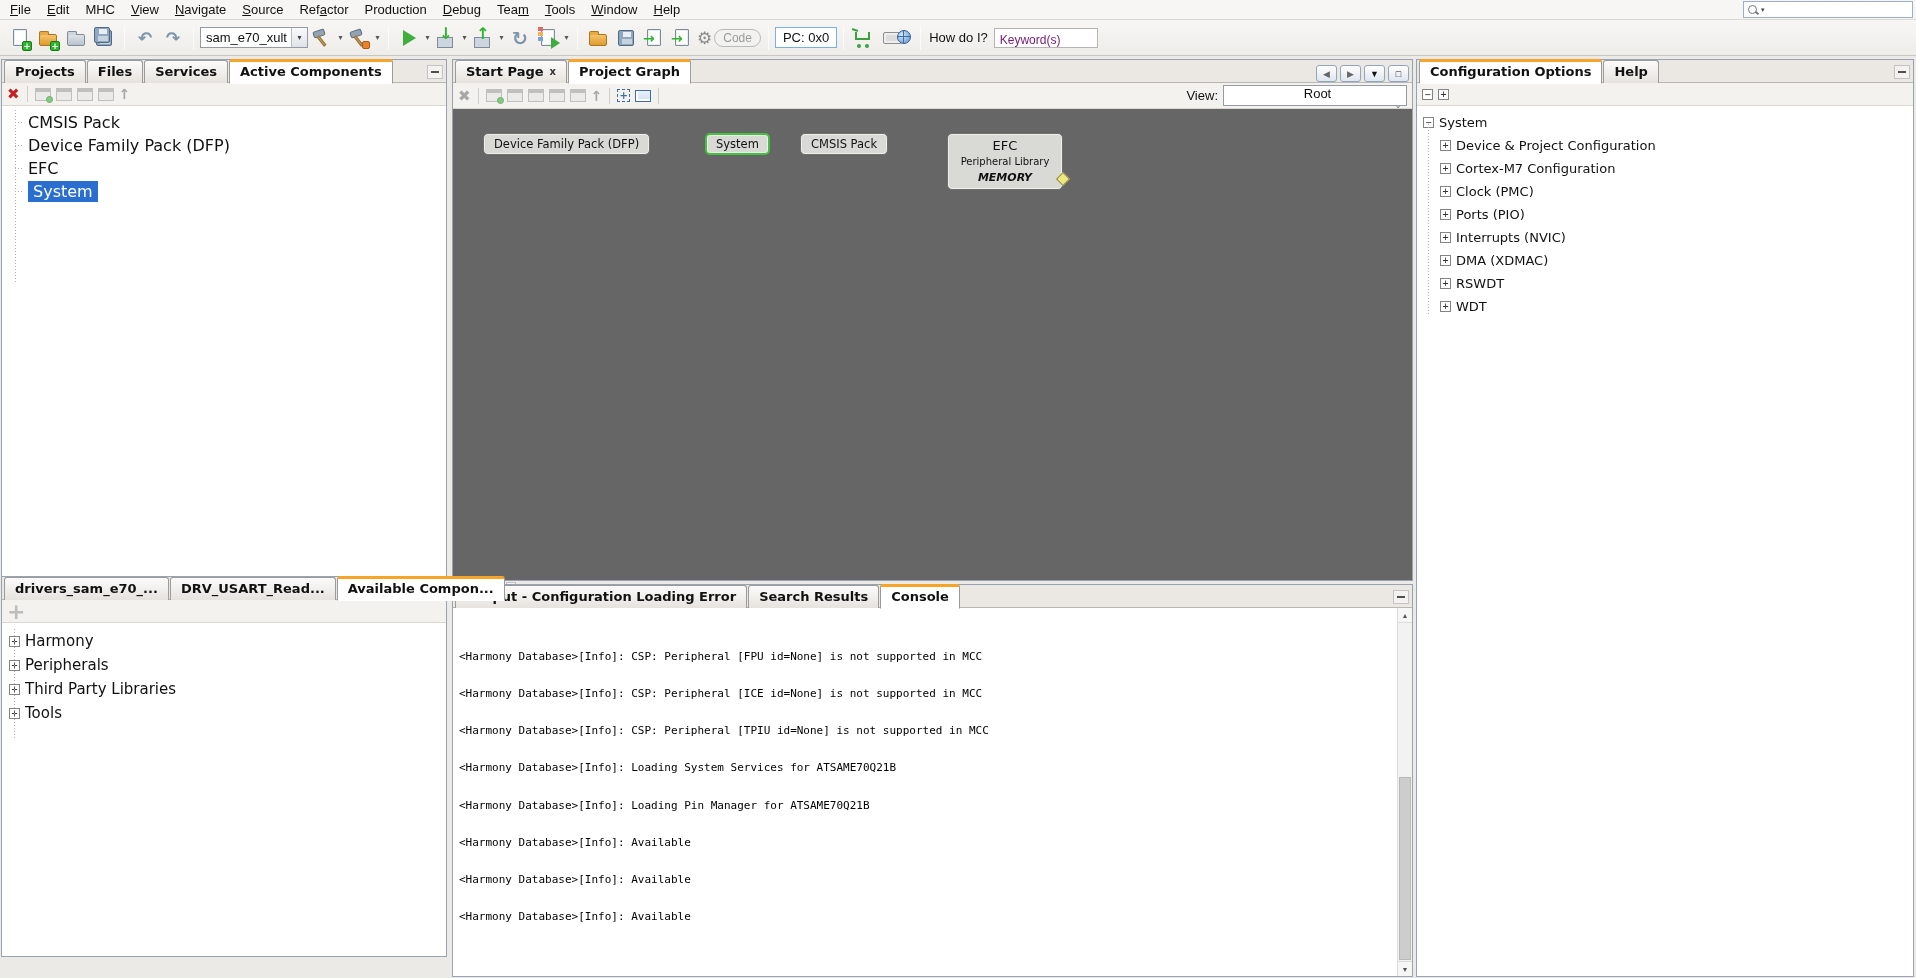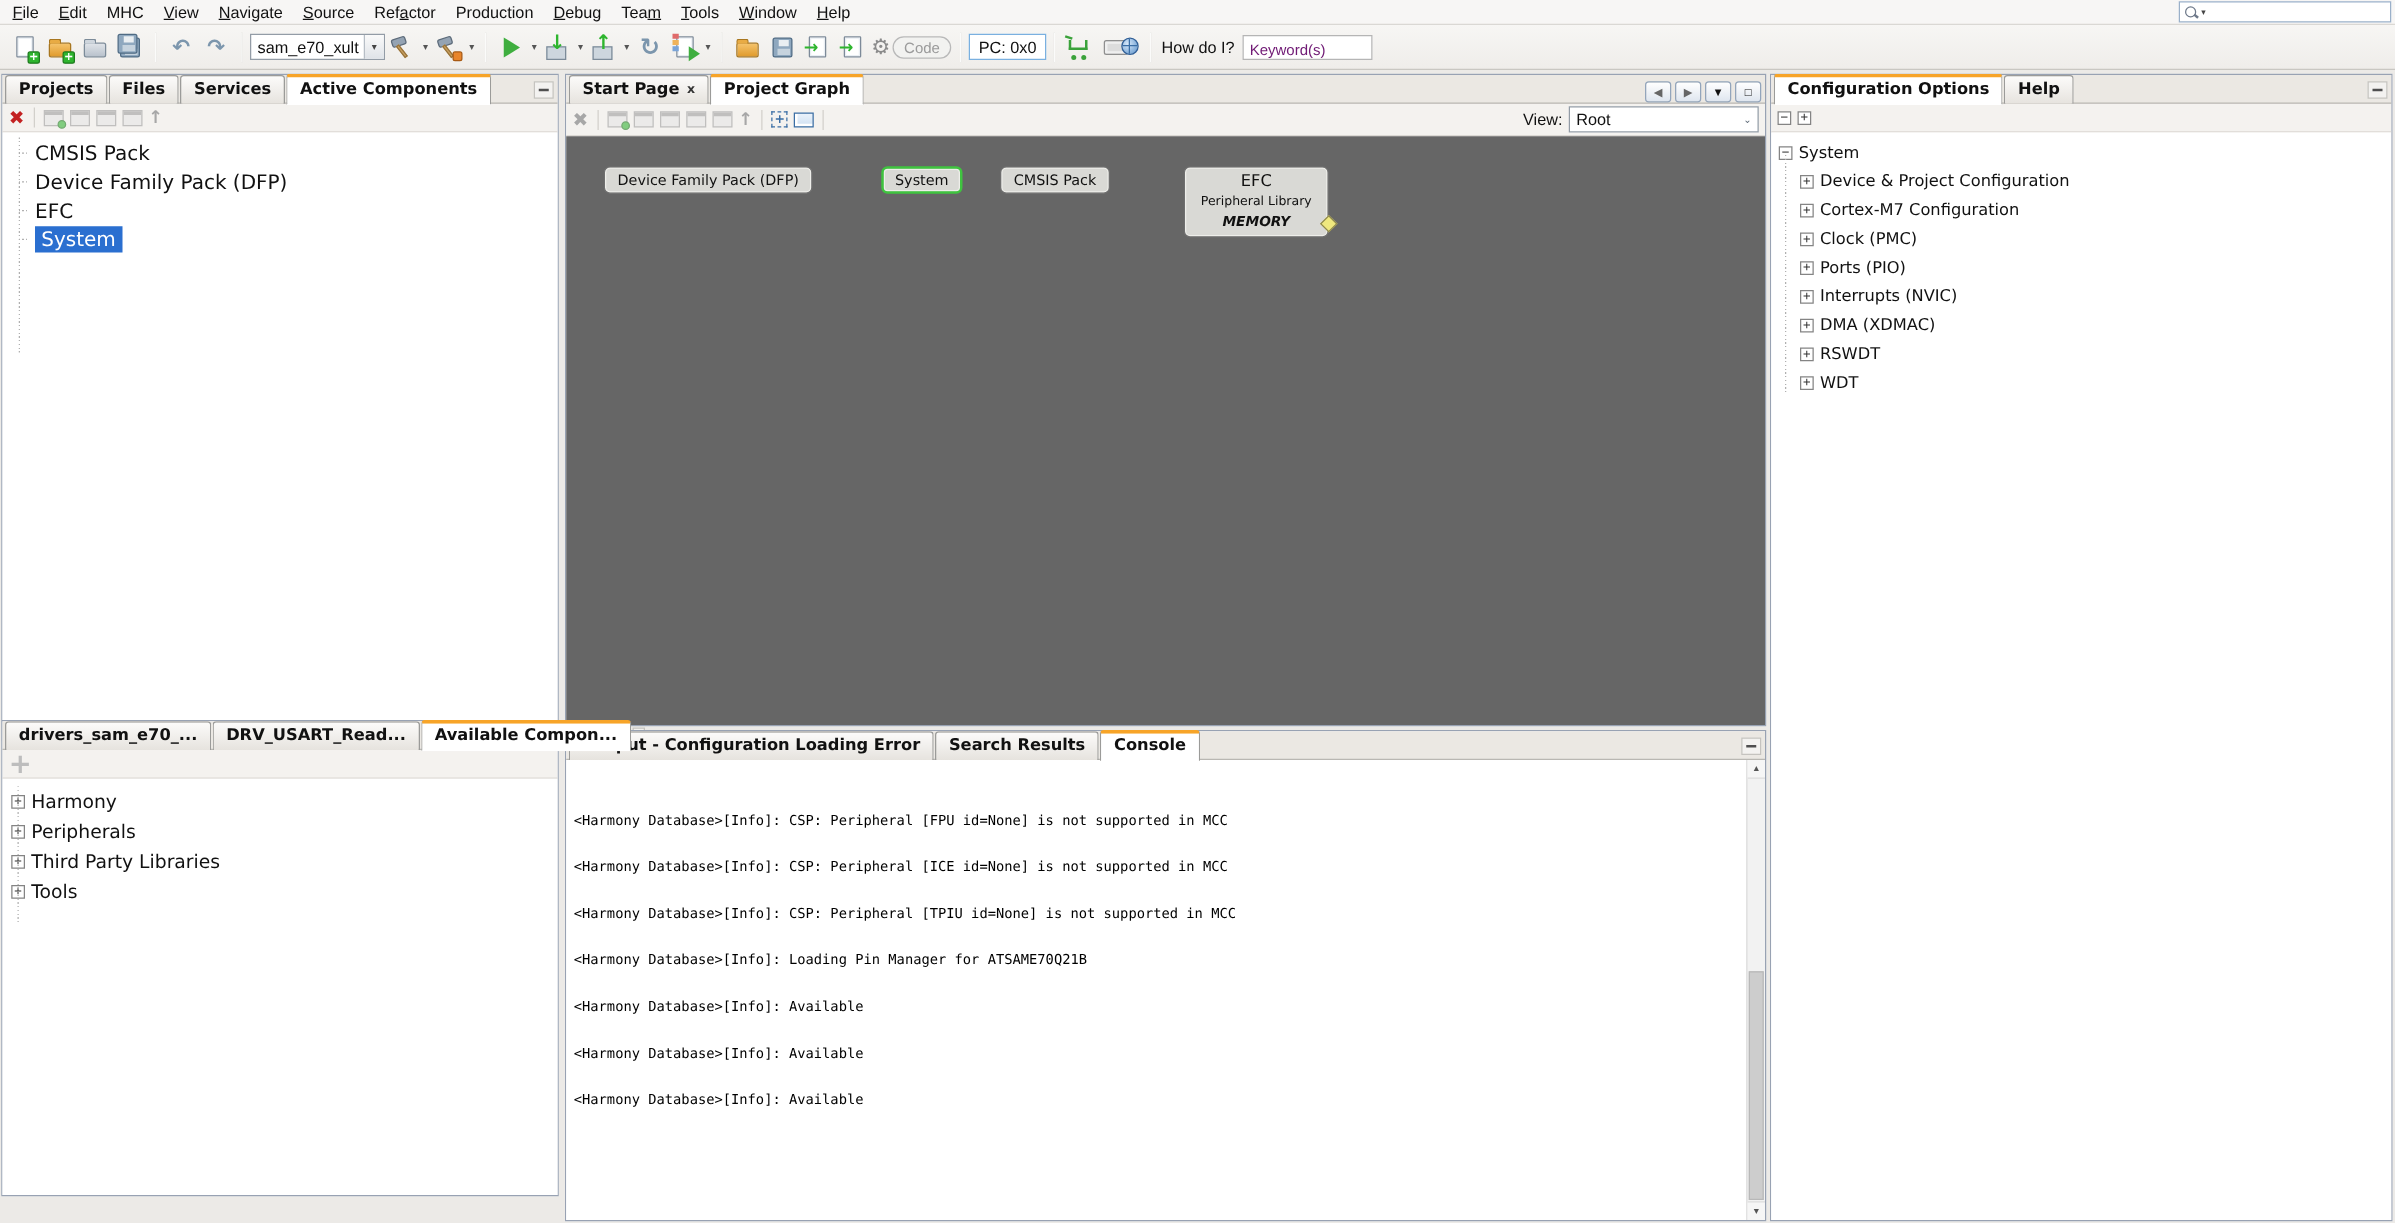--- a/index.html
+++ b/index.html
@@ -375,21 +375,21 @@
     <span class="wicon"></span>
     <span class="wicon"></span>
     <span class="wicon"></span>
     <span class="glyph up-gray">↑</span>
     <span class="vsep"></span>
     <span class="i-fit">+</span>
     <span class="i-img"></span>
     <span class="vsep"></span>
     <div class="graph-toolbar-right">
       <span class="view-label">View:</span>
-      <div class="combo" style="width:152px;">
+      <div class="combo" style="width:184px;flex-direction:column;">
         <span>Root</span>
         <span class="carr" style="background:none; border:none; color:#5d6a77;">⌄</span>
       </div>
     </div>
   </div>
   <div class="content canvas">
     <div class="gnode" style="left:30px; top:24px;"><span>Device Family Pack (DFP)</span></div>
     <div class="gnode sel" style="left:252px; top:24px;"><span>System</span></div>
     <div class="gnode" style="left:347px; top:24px;"><span>CMSIS Pack</span></div>
     <div class="gnode efc" style="left:494px; top:24px; width:116px;">
@@ -415,20 +415,21 @@
     <div class="minbtn">
         <i></i>
       </div>
   </div>
   <div class="content">
     <div class="console-clip">
       <div class="console-pre">
         <div>&lt;Harmony Database&gt;[Info]: CSP: Peripheral [FPU id=None] is not supported in MCC</div>
         <div>&lt;Harmony Database&gt;[Info]: CSP: Peripheral [ICE id=None] is not supported in MCC</div>
         <div>&lt;Harmony Database&gt;[Info]: CSP: Peripheral [TPIU id=None] is not supported in MCC</div>
+        <div>&lt;Harmony Database&gt;[Info]: Loading System Services for ATSAME70Q21B</div>
         <div>&lt;Harmony Database&gt;[Info]: Loading Pin Manager for ATSAME70Q21B</div>
         <div>&lt;Harmony Database&gt;[Info]: Available</div>
         <div>&lt;Harmony Database&gt;[Info]: Available</div>
         <div>&lt;Harmony Database&gt;[Info]: Available</div>
         
         
         
         
         
         

